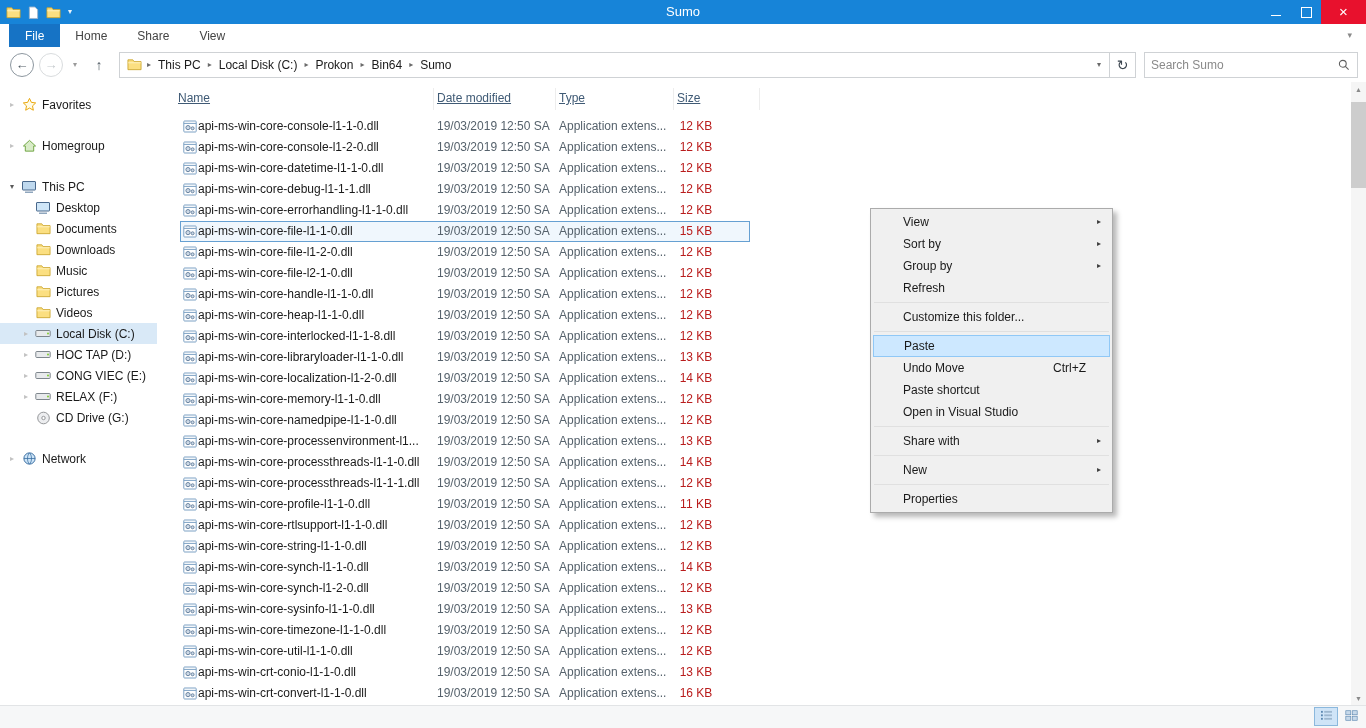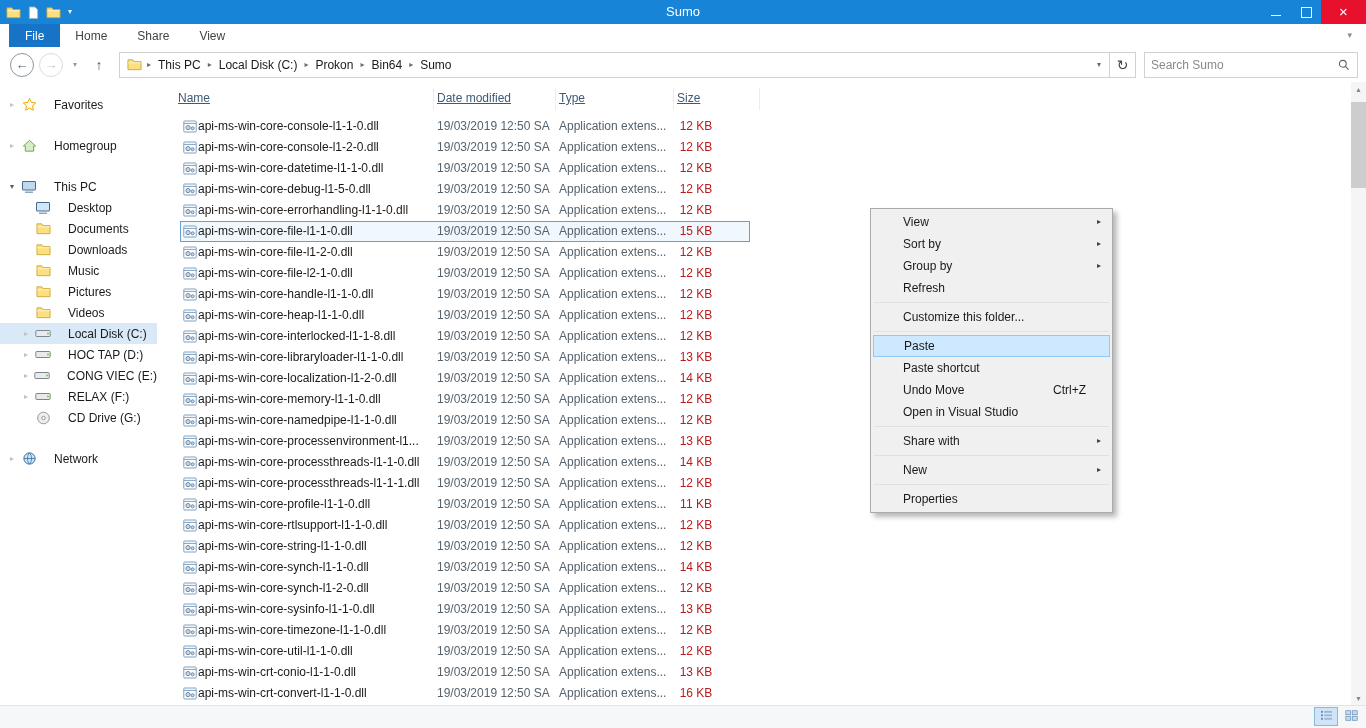--- a/index.html
+++ b/index.html
@@ -45,21 +45,21 @@
   
   .main{position:absolute;top:82px;left:0;right:0;bottom:22px;background:#fff;}
   .sidebar{position:absolute;left:0;top:0;bottom:0;width:157px;padding-top:12px;overflow:hidden;}
   .side-item{position:relative;height:21px;display:flex;align-items:center;white-space:nowrap;}
   .side-item.group-gap{margin-top:20px;}
   .side-item.selected{background:#d9e9f7;}
   .expander{position:absolute;width:12px;text-align:center;font-size:8px;top:0;line-height:21px;}
   .expander.collapsed{color:#c2c2c2;}
   .expander.expanded{color:#5a5a5a;}
   .s-icon{display:flex;width:18px;justify-content:center;align-items:center;}
-  .s-label{margin-left:16px;color:#1a1a1a;}
+  .s-label{margin-left:4px;color:#1a1a1a;}
 
   .content{position:absolute;left:157px;top:0;right:15px;bottom:0;}
   .col-headers{position:absolute;left:0;top:6px;right:0;height:22px;color:#3f5a75;}
   .col-h{position:absolute;top:0;height:22px;line-height:21px;padding-left:4px;border-right:1px solid #ededed;white-space:nowrap;overflow:hidden;text-decoration:underline;}
   .h-name{left:17px;width:255px;}
   .h-date{left:276px;width:118px;}
   .h-type{left:398px;width:114px;}
   .h-size{left:516px;width:82px;}
 
   .rows{position:absolute;left:0;top:34px;right:0;text-decoration:underline;}
@@ -392,21 +392,21 @@
           </div>
           <div class="row">
             <span class="cell f-icon">
               <svg width="14" height="13" viewBox="0 0 14 13">
                 <rect x="0.8" y="1" width="12.4" height="11" rx="0.8" fill="#fff" stroke="#7da1c4"></rect>
                 <path d="M0.8 3.4h12.4" stroke="#7da1c4"></path>
                 <circle cx="5" cy="7.6" r="2.1" fill="#cdd9e6" stroke="#6b86a3"></circle>
                 <circle cx="9.6" cy="8.3" r="1.5" fill="#cdd9e6" stroke="#6b86a3"></circle>
               </svg>
             </span>
-            <span class="cell f-name">api-ms-win-core-debug-l1-5-0.dll</span>
+            <span class="cell f-name">api-ms-win-core-debug-l1-1-1.dll</span>
             <span class="cell f-date">19/03/2019 12:50 SA</span>
             <span class="cell f-type">Application extens...</span>
             <span class="cell f-size">12 KB</span>
           </div>
           <div class="row">
             <span class="cell f-icon">
               <svg width="14" height="13" viewBox="0 0 14 13">
                 <rect x="0.8" y="1" width="12.4" height="11" rx="0.8" fill="#fff" stroke="#7da1c4"></rect>
                 <path d="M0.8 3.4h12.4" stroke="#7da1c4"></path>
                 <circle cx="5" cy="7.6" r="2.1" fill="#cdd9e6" stroke="#6b86a3"></circle>
@@ -776,22 +776,22 @@
 
   <div class="context-menu">
       <div class="menu-item"><span class="m-label">View</span><span class="m-arrow">▸</span></div>
       <div class="menu-item"><span class="m-label">Sort by</span><span class="m-arrow">▸</span></div>
       <div class="menu-item"><span class="m-label">Group by</span><span class="m-arrow">▸</span></div>
       <div class="menu-item"><span class="m-label">Refresh</span></div>
       <div class="menu-sep"></div>
       <div class="menu-item"><span class="m-label">Customize this folder...</span></div>
       <div class="menu-sep"></div>
       <div class="menu-item hl"><span class="m-label">Paste</span></div>
+      <div class="menu-item"><span class="m-label">Undo Move</span><span class="m-shortcut">Ctrl+Z</span></div>
       <div class="menu-item"><span class="m-label">Paste shortcut</span></div>
-      <div class="menu-item"><span class="m-label">Undo Move</span><span class="m-shortcut">Ctrl+Z</span></div>
       <div class="menu-item"><span class="m-label">Open in Visual Studio</span></div>
       <div class="menu-sep"></div>
       <div class="menu-item"><span class="m-label">Share with</span><span class="m-arrow">▸</span></div>
       <div class="menu-sep"></div>
       <div class="menu-item"><span class="m-label">New</span><span class="m-arrow">▸</span></div>
       <div class="menu-sep"></div>
       <div class="menu-item"><span class="m-label">Properties</span></div>
     </div>
 
 </div>

